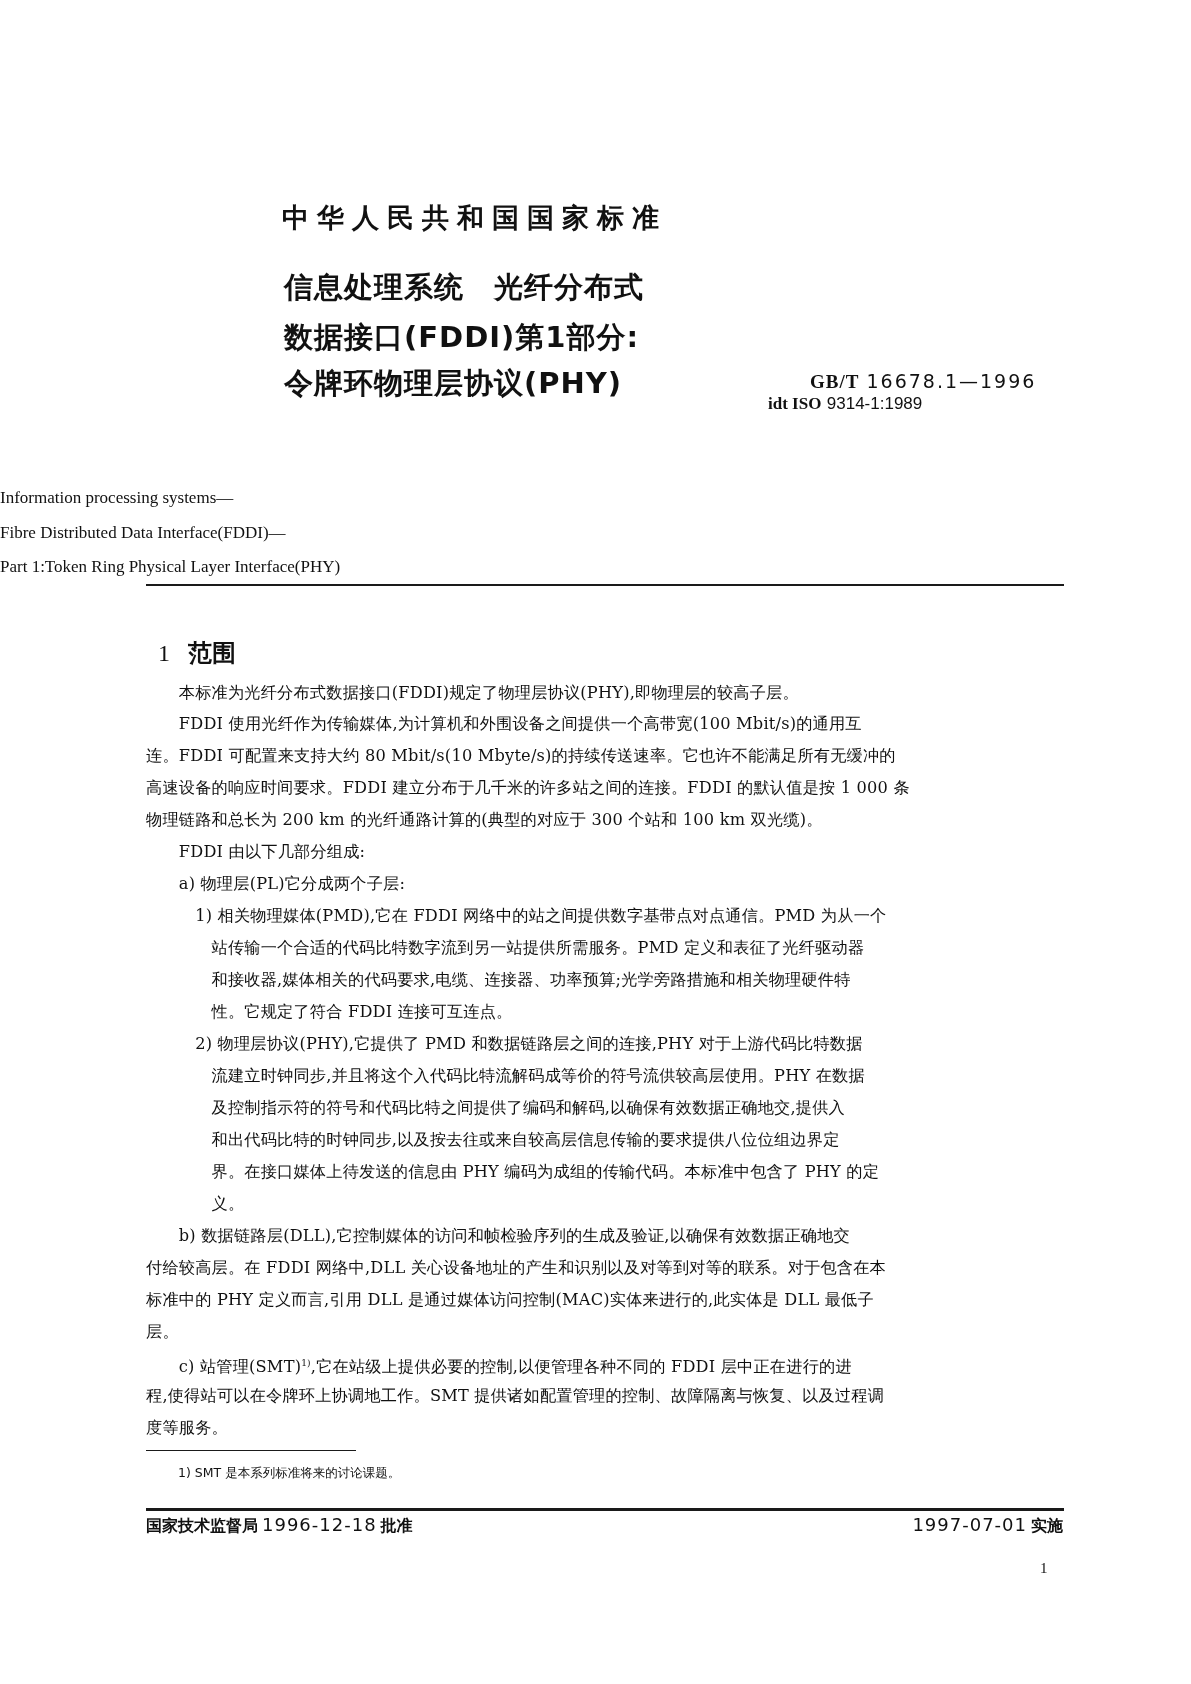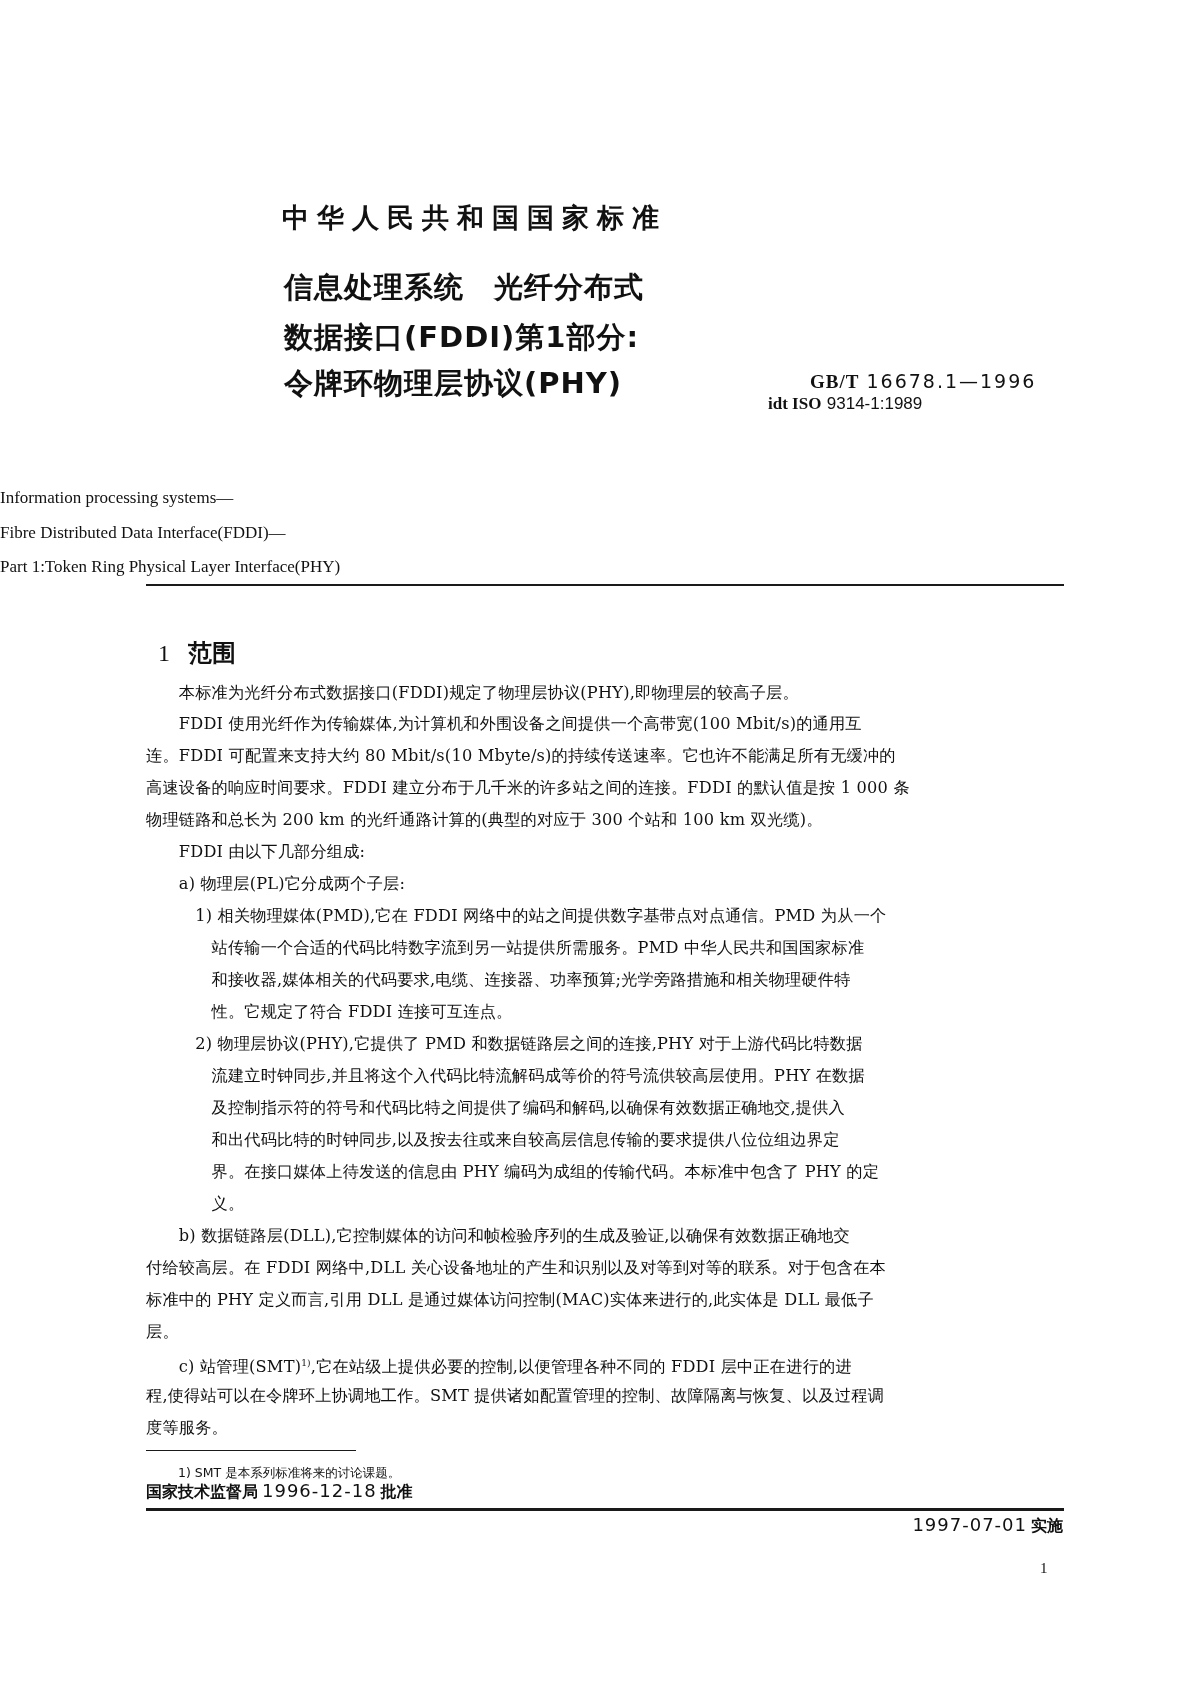--- a/index.html
+++ b/index.html
@@ -38,21 +38,21 @@
   .p {
     position: absolute; left: 146px; width: 918px;
     font-family: "DejaVu Serif", "Liberation Serif", serif;
     font-size: 16.2px; line-height: 31px; text-align: justify;
     white-space: nowrap; letter-spacing: 0.2px;
   }
   .footnote {
     left: 178px; top: 1465px; font-family: "DejaVu Sans", sans-serif; font-size: 12.5px;
   }
   .footer-left {
-    left: 146px; top: 1480px; font-family: "DejaVu Sans", sans-serif;
+    left: 146px; top: 1514px; font-family: "DejaVu Sans", sans-serif;
     font-size: 16px; font-weight: bold;
   }
   .footer-left .d { font-weight: normal; font-size: 18px; letter-spacing: 1px; margin: 0 4px; }
   .footer-right {
     right: 128px; top: 1514px; font-family: "DejaVu Sans", sans-serif;
     font-size: 16px; font-weight: bold;
   }
   .footer-right .d { font-weight: normal; font-size: 18px; letter-spacing: 1px; margin-right: 4px; }
   .page-num { left: 1040px; top: 1560px; font-family: "Liberation Serif", serif; font-size: 15px; }
   sup { font-size: 9px; vertical-align: 6px; }
@@ -86,21 +86,21 @@
 </div>
 
 <div class="p" style="top:677px">　　本标准为光纤分布式数据接口(FDDI)规定了物理层协议(PHY),即物理层的较高子层。</div>
 <div class="p" style="top:708px">　　FDDI 使用光纤作为传输媒体,为计算机和外围设备之间提供一个高带宽(100 Mbit/s)的通用互</div>
 <div class="p" style="top:740px">连。FDDI 可配置来支持大约 80 Mbit/s(10 Mbyte/s)的持续传送速率。它也许不能满足所有无缓冲的</div>
 <div class="p" style="top:772px">高速设备的响应时间要求。FDDI 建立分布于几千米的许多站之间的连接。FDDI 的默认值是按 1 000 条</div>
 <div class="p" style="top:804px">物理链路和总长为 200 km 的光纤通路计算的(典型的对应于 300 个站和 100 km 双光缆)。</div>
 <div class="p" style="top:836px">　　FDDI 由以下几部分组成:</div>
 <div class="p" style="top:868px">　　a) 物理层(PL)它分成两个子层:</div>
 <div class="p" style="top:900px">　　　1) 相关物理媒体(PMD),它在 FDDI 网络中的站之间提供数字基带点对点通信。PMD 为从一个</div>
-<div class="p" style="top:932px">　　　　站传输一个合适的代码比特数字流到另一站提供所需服务。PMD 中华人民共和国国家标准</div>
+<div class="p" style="top:932px">　　　　站传输一个合适的代码比特数字流到另一站提供所需服务。PMD 定义和表征了光纤驱动器</div>
 <div class="p" style="top:964px">　　　　和接收器,媒体相关的代码要求,电缆、连接器、功率预算;光学旁路措施和相关物理硬件特</div>
 <div class="p" style="top:996px">　　　　性。它规定了符合 FDDI 连接可互连点。</div>
 <div class="p" style="top:1028px">　　　2) 物理层协议(PHY),它提供了 PMD 和数据链路层之间的连接,PHY 对于上游代码比特数据</div>
 <div class="p" style="top:1060px">　　　　流建立时钟同步,并且将这个入代码比特流解码成等价的符号流供较高层使用。PHY 在数据</div>
 <div class="p" style="top:1092px">　　　　及控制指示符的符号和代码比特之间提供了编码和解码,以确保有效数据正确地交,提供入</div>
 <div class="p" style="top:1124px">　　　　和出代码比特的时钟同步,以及按去往或来自较高层信息传输的要求提供八位位组边界定</div>
 <div class="p" style="top:1156px">　　　　界。在接口媒体上待发送的信息由 PHY 编码为成组的传输代码。本标准中包含了 PHY 的定</div>
 <div class="p" style="top:1188px">　　　　义。</div>
 <div class="p" style="top:1220px">　　b) 数据链路层(DLL),它控制媒体的访问和帧检验序列的生成及验证,以确保有效数据正确地交</div>
 <div class="p" style="top:1252px">付给较高层。在 FDDI 网络中,DLL 关心设备地址的产生和识别以及对等到对等的联系。对于包含在本</div>

